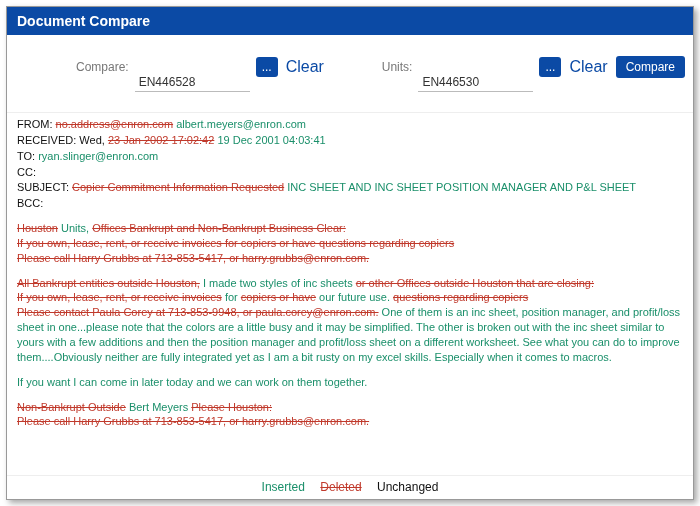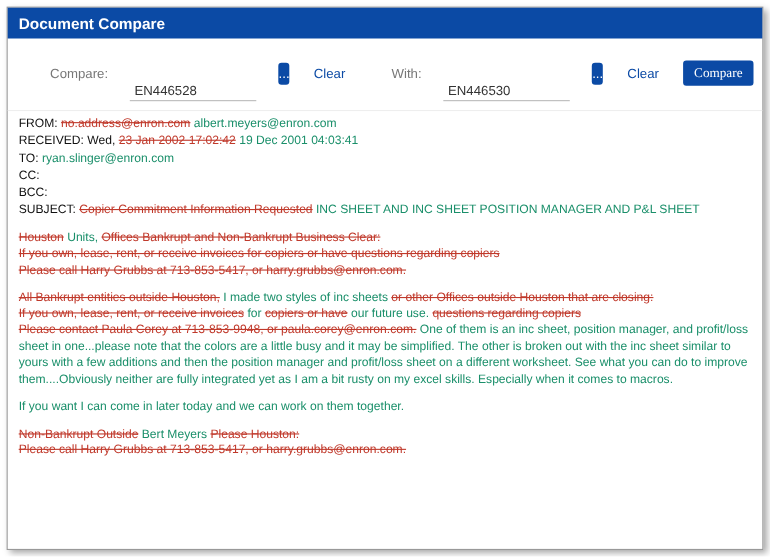--- a/index.html
+++ b/index.html
@@ -26,24 +26,24 @@
     background: #0b4aa5;
     color: #fff;
     font-weight: bold;
     font-size: 14px;
     padding: 6px 10px;
     flex: 0 0 auto;
   }
   .toolbar {
     display: flex;
     align-items: center;
-    padding: 6px 8px 8px 8px;
+    padding: 6px 8px 20px 8px;
     font-size: 12px;
     color: #444;
-    gap: 20px;
+    gap: 6px;
     border-bottom: 1px solid #eee;
     flex: 0 0 auto;
   }
   .toolbar .label { color:#777; font-size:12px; }
   .toolbar .spacer-left { width: 55px; }
   .toolbar input[type=text] {
     font-size: 12px;
     padding: 2px 4px;
     border: none;
     border-bottom: 1px solid #bbb;
@@ -59,36 +59,35 @@
     color: #fff;
     border: none;
     border-radius: 3px;
     font-size: 12px;
     line-height: 14px;
     cursor: pointer;
     padding: 0;
   }
   .link-btn {
     color: #0b4aa5;
-    font-size: 12px;
+    font-size: 16px;
     cursor: pointer;
     background: none;
     border: none;
     padding: 0 2px;
   }
   .tool-gap { flex: 1 1 auto; }
   .compare-btn {
     background: #0b4aa5;
     color: #fff;
     border: none;
     border-radius: 3px;
     font-size: 12px;
     padding: 4px 10px;
     cursor: pointer;
-    font-family: Liberation Serif, serif;
   }
   .body {
     flex: 1 1 auto;
     overflow: auto;
     padding: 4px 0 8px 10px;
     font-family: Verdana, Geneva, sans-serif;
     font-size: 11px;
     line-height: 1.35;
     color: #111;
   }
@@ -121,21 +120,21 @@
 
   <div class="toolbar">
     <span class="spacer-left"></span>
     <span class="label">Compare:</span>
     <input type="text" value="EN446528" style="">
     <button class="dots-btn">...</button>
     <button class="link-btn">Clear</button>
 
     <span class="tool-gap"></span>
 
-    <span class="label">With:</span>
+    <span class="label">Units:</span>
     <input type="text" value="EN446530" style="">
     <button class="dots-btn">...</button>
     <button class="link-btn">Clear</button>
 
     <button class="compare-btn">Compare</button>
   </div>
 
   <div class="body">
     <div class="hdr-line">
       <span class="hdr-key unc">FROM:</span>
@@ -149,26 +148,26 @@
       <span class="ins">19 Dec 2001 04:03:41</span>
     </div>
     <div class="hdr-line">
       <span class="hdr-key unc">TO:</span>
       <span class="ins">ryan.slinger@enron.com</span>
     </div>
     <div class="hdr-line">
       <span class="hdr-key unc">CC:</span>
     </div>
     <div class="hdr-line">
-      <span class="hdr-key unc">BCC:</span>
-    </div>
-    <div class="hdr-line">
       <span class="hdr-key unc">SUBJECT:</span>
       <span class="del">Copier Commitment Information Requested</span>
       <span class="ins">INC SHEET AND INC SHEET POSITION MANAGER AND P&amp;L SHEET</span>
+    </div>
+    <div class="hdr-line">
+      <span class="hdr-key unc">BCC:</span>
     </div>
 
     <div class="para">
       <span class="del">Houston</span>
       <span class="ins">Units,</span>
       <span class="del">Offices Bankrupt and Non-Bankrupt Business Clear:</span><br>
       <span class="del">If you own, lease, rent, or receive invoices for copiers or have questions regarding copiers</span><br>
       <span class="del">Please call Harry Grubbs at 713-853-5417, or harry.grubbs@enron.com.</span>
     </div>
 
@@ -190,14 +189,19 @@
     </div>
 
     <div class="para">
       <span class="del">Non-Bankrupt Outside</span>
       <span class="ins">Bert Meyers</span>
       <span class="del">Please Houston:</span><br>
       <span class="del">Please call Harry Grubbs at 713-853-5417, or harry.grubbs@enron.com.</span>
     </div>
   </div>
 
+  <div class="legend">
+    <span class="ins">Inserted</span>
+    <span class="del">Deleted</span>
+    <span class="unc">Unchanged</span>
+  </div>
 
 </div>
 
 </body></html>

